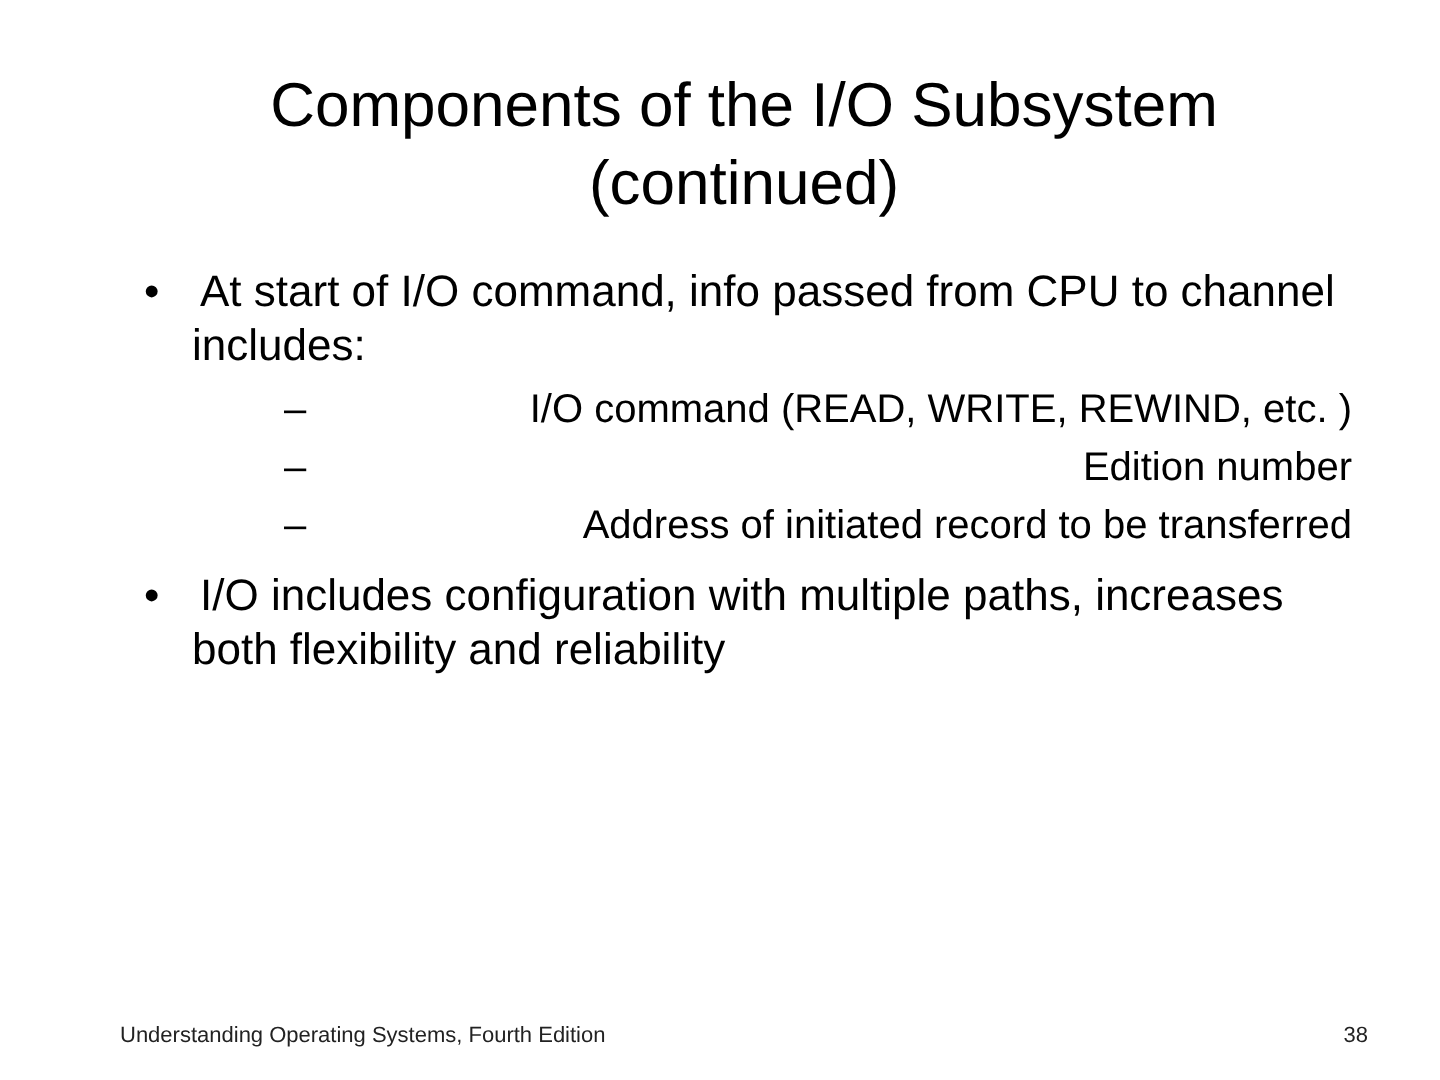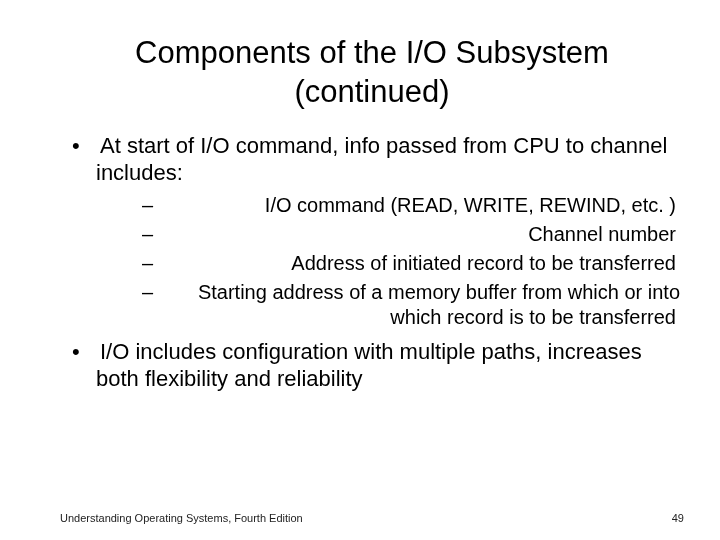--- a/index.html
+++ b/index.html
@@ -16,24 +16,23 @@
 </style>
 </head>
 <body>
 
 <div class="slide">
   <h1 class="title">Components of the I/O Subsystem (continued)</h1>
   <ul class="bullets">
     <li><span>At start of I/O command, info passed from CPU to channel includes:</span>
       <ul class="sub">
         <li><span>I/O command (READ, WRITE, REWIND, etc. )</span></li>
-        <li><span>Channel number</span></li>
+        <li><span>Edition number</span></li>
         <li><span>Address of initiated record to be transferred</span></li>
-        <li><span>Starting address of a memory buffer from which or into which record is to be transferred</span></li>
       </ul>
     </li>
     <li><span>I/O includes configuration with multiple paths, increases both flexibility and reliability</span></li>
   </ul>
   <div class="footer">
     <span>Understanding Operating Systems, Fourth Edition</span>
-    <span>49</span>
+    <span>38</span>
   </div>
 </div>
 
 </body></html>

